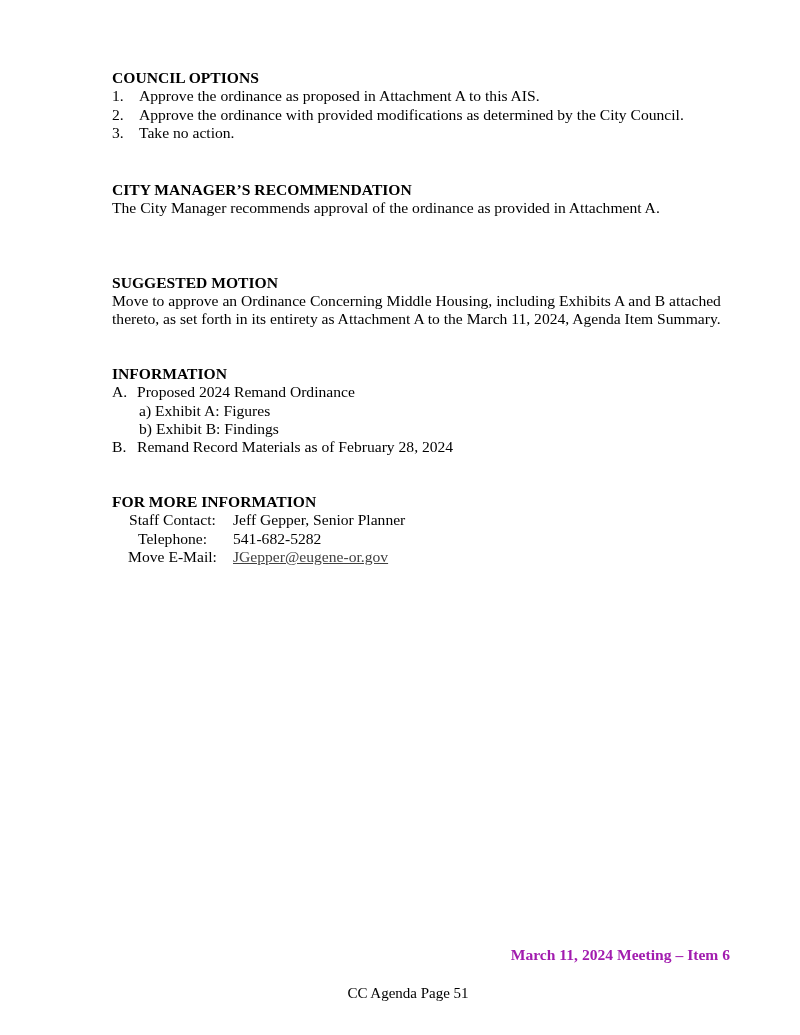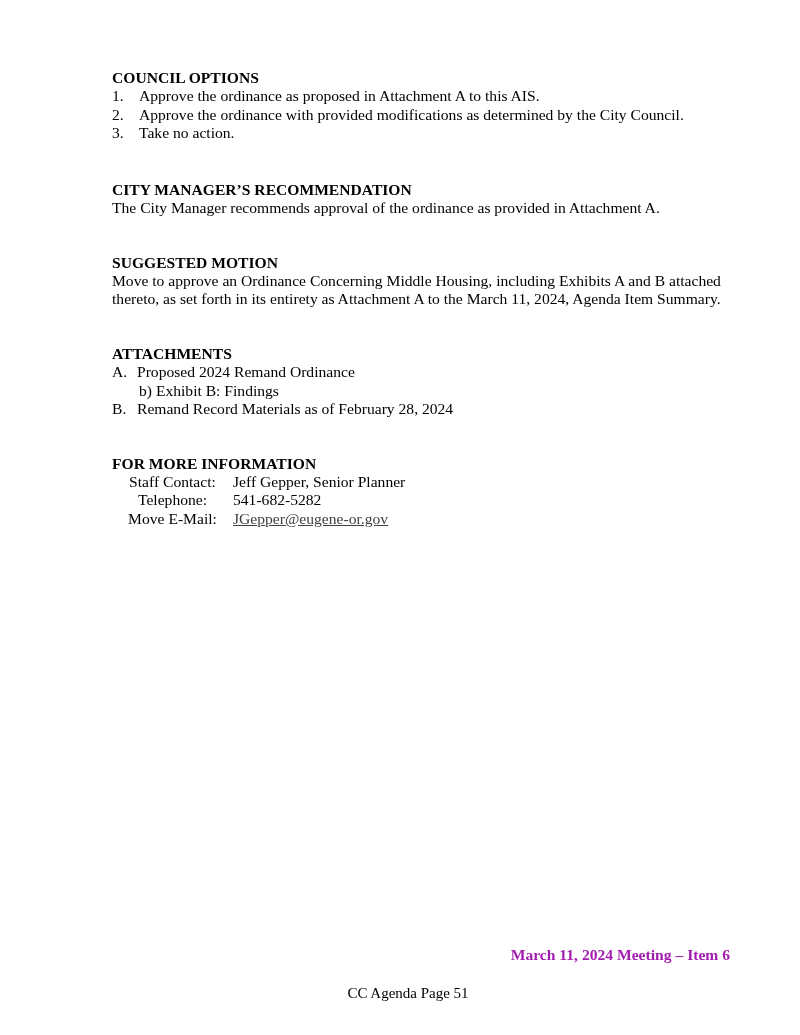--- a/index.html
+++ b/index.html
@@ -16,21 +16,21 @@
     font-size: 15.6px;
     line-height: 18.3px;
     color: #000000;
     overflow: hidden;
   }
   .content {
     padding: 69px 70px 0 112px;
   }
   .section { margin: 0; }
   .section.gap-a { margin-top: 39px; }
-  .section.gap-b { margin-top: 36px; }
+  .section.gap-b { margin-top: 56px; }
   .section.gap-c { margin-top: 36.5px; }
   .heading {
     font-weight: 700;
     margin: 0;
     font-size: inherit;
     line-height: inherit;
   }
   .para { margin: 0; }
   .li { display: flex; }
   .li .marker {
@@ -95,25 +95,26 @@
       <div class="para">The City Manager recommends approval of the ordinance as provided in Attachment A.</div>
     </div>
 
     <div class="section gap-b">
       <div class="heading">SUGGESTED MOTION</div>
       <div class="para">Move to approve an Ordinance Concerning Middle Housing, including Exhibits A and B attached</div>
       <div class="para">thereto, as set forth in its entirety as Attachment A to the March 11, 2024, Agenda Item Summary.</div>
     </div>
 
     <div class="section gap-c attach">
-      <div class="heading">ATTACHMENTS</div>
+      <div class="heading">INFORMATION</div>
       <div class="li">
         <span class="marker">A.</span>
         <span>Proposed 2024 Remand Ordinance</span>
       </div>
+      <div class="subline">a) Exhibit A: Figures</div>
       <div class="subline">b) Exhibit B: Findings</div>
       <div class="li">
         <span class="marker">B.</span>
         <span>Remand Record Materials as of February 28, 2024</span>
       </div>
     </div>
 
     <div class="section gap-c">
       <div class="heading">FOR MORE INFORMATION</div>
       <div class="info-row">

